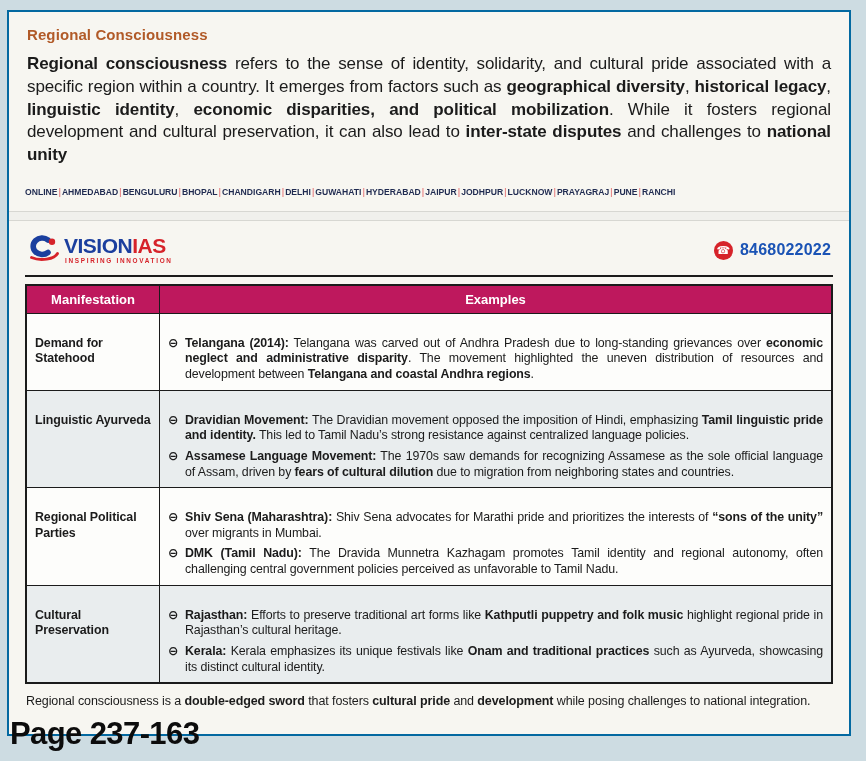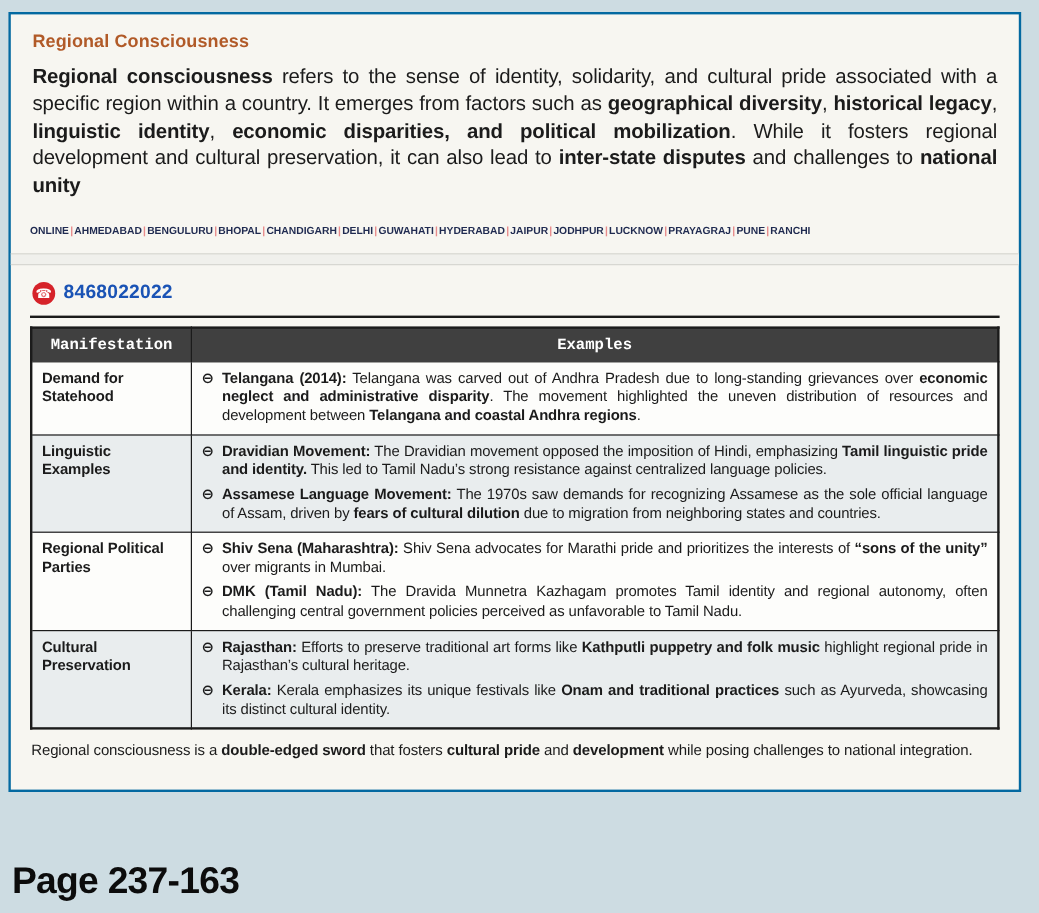--- a/index.html
+++ b/index.html
@@ -37,26 +37,26 @@
   .contact{display:flex;align-items:center;gap:7px;color:#1a53b5;font-weight:700;font-size:16px;letter-spacing:.2px;}
   .cicn{
     width:19px;height:19px;border-radius:50%;background:#d6232a;color:#fff;
     display:flex;align-items:center;justify-content:center;font-size:11px;line-height:1;
     font-family:"DejaVu Sans",sans-serif;
   }
   .rule{height:2px;background:#1b1b1b;margin:9px 0 7px;}
   .sectitle{font-size:12.8px;font-weight:700;color:#16365a;margin:0 0 7px 1px;}
   table.man{width:100%;border-collapse:collapse;border:2px solid #1b1b1b;background:#fdfdfb;}
   table.man th{
-    background:#404040;color:#fff;font-size:13px;font-weight:700;
-    border:1.5px solid #1b1b1b;padding:6px 4px;font-family:Liberation Mono, monospace;
+    background:#be185d;color:#fff;font-size:13px;font-weight:700;
+    border:1.5px solid #1b1b1b;padding:6px 4px;
   }
   table.man td{
     border:1.5px solid #1b1b1b;vertical-align:top;
-    font-size:12.4px;line-height:1.26;padding:6px 8px 7px;letter-spacing:-.1px;margin-top:36px;
+    font-size:12.4px;line-height:1.26;padding:22px 8px 7px;letter-spacing:-.1px;margin-top:36px;
   }
   td.mcell{width:116px;font-weight:700;}
   tr.alt{background:#e9edee;}
   .ex{position:relative;padding-left:17px;text-align:justify;margin:0 0 5px;}
   .ex:last-child{margin-bottom:0;}
   .blt{position:absolute;left:0;top:-1px;font-weight:700;font-family:"DejaVu Sans",sans-serif;}
   .b{font-weight:700;}
   .concl{font-size:12.5px;line-height:1.32;text-align:justify;margin:9px 1px 14px;letter-spacing:-.1px;}
   .pagelabel{
     position:absolute;left:10px;bottom:9px;
@@ -100,20 +100,35 @@
         <span class="sep">|</span>
         <span class="city">RANCHI</span>
       </div>
   </div>
 
   <div class="seam"></div>
 
   <div class="p2">
 
     <div class="brandrow">
+      <div class="logo">
+        <span>
+          <svg width="34" height="27" viewBox="0 0 34 27">
+            <path d="M21 5 A 9 8.2 0 1 0 21 17.5" stroke="#1b3f9e" stroke-width="5.6" fill="none" stroke-linecap="round"></path>
+            <circle cx="25" cy="6.8" r="3.2" fill="#d6232a"></circle>
+            <path d="M4.5 22.5 A 16 8 0 0 0 30.5 18.5" stroke="#d6232a" stroke-width="2.8" fill="none" stroke-linecap="round"></path>
+          </svg>
+        </span>
+        <span class="wordmark">
+          <span class="wm-line">
+            <span class="wm-vision">VISION</span><span class="wm-ias">IAS</span>
+          </span>
+          <div class="tagline">INSPIRING  INNOVATION</div>
+        </span>
+      </div>
       <div class="contacts">
         <span class="contact">
           <span class="cicn">☎</span>
           <span>8468022022</span>
         </span>
       </div>
     </div>
 
     <div class="rule"></div>
 
@@ -126,21 +141,21 @@
         </tr>
       </thead>
       <tbody>
         <tr>
           <td class="mcell">Demand for Statehood</td>
           <td>
             <div class="ex"><span class="blt">⊖</span><span><span class="b">Telangana (2014):</span><span> Telangana was carved out of Andhra Pradesh due to long-standing grievances over </span><span class="b">economic neglect and administrative disparity</span><span>. The movement highlighted the uneven distribution of resources and development between </span><span class="b">Telangana and coastal Andhra regions</span><span>.</span></span></div>
           </td>
         </tr>
         <tr class="alt">
-          <td class="mcell">Linguistic Examples</td>
+          <td class="mcell">Linguistic Ayurveda</td>
           <td>
             <div class="ex"><span class="blt">⊖</span><span><span class="b">Dravidian Movement:</span><span> The Dravidian movement opposed the imposition of Hindi, emphasizing </span><span class="b">Tamil linguistic pride and identity.</span><span> This led to Tamil Nadu’s strong resistance against centralized language policies.</span></span></div>
             <div class="ex"><span class="blt">⊖</span><span><span class="b">Assamese Language Movement:</span><span> The 1970s saw demands for recognizing Assamese as the sole official language of Assam, driven by </span><span class="b">fears of cultural dilution</span><span> due to migration from neighboring states and countries.</span></span></div>
           </td>
         </tr>
         <tr>
           <td class="mcell">Regional Political Parties</td>
           <td>
             <div class="ex"><span class="blt">⊖</span><span><span class="b">Shiv Sena (Maharashtra):</span><span> Shiv Sena advocates for Marathi pride and prioritizes the interests of </span><span class="b">“sons of the unity”</span><span> over migrants in Mumbai.</span></span></div>
             <div class="ex"><span class="blt">⊖</span><span><span class="b">DMK (Tamil Nadu):</span><span> The Dravida Munnetra Kazhagam promotes Tamil identity and regional autonomy, often challenging central government policies perceived as unfavorable to Tamil Nadu.</span></span></div>

